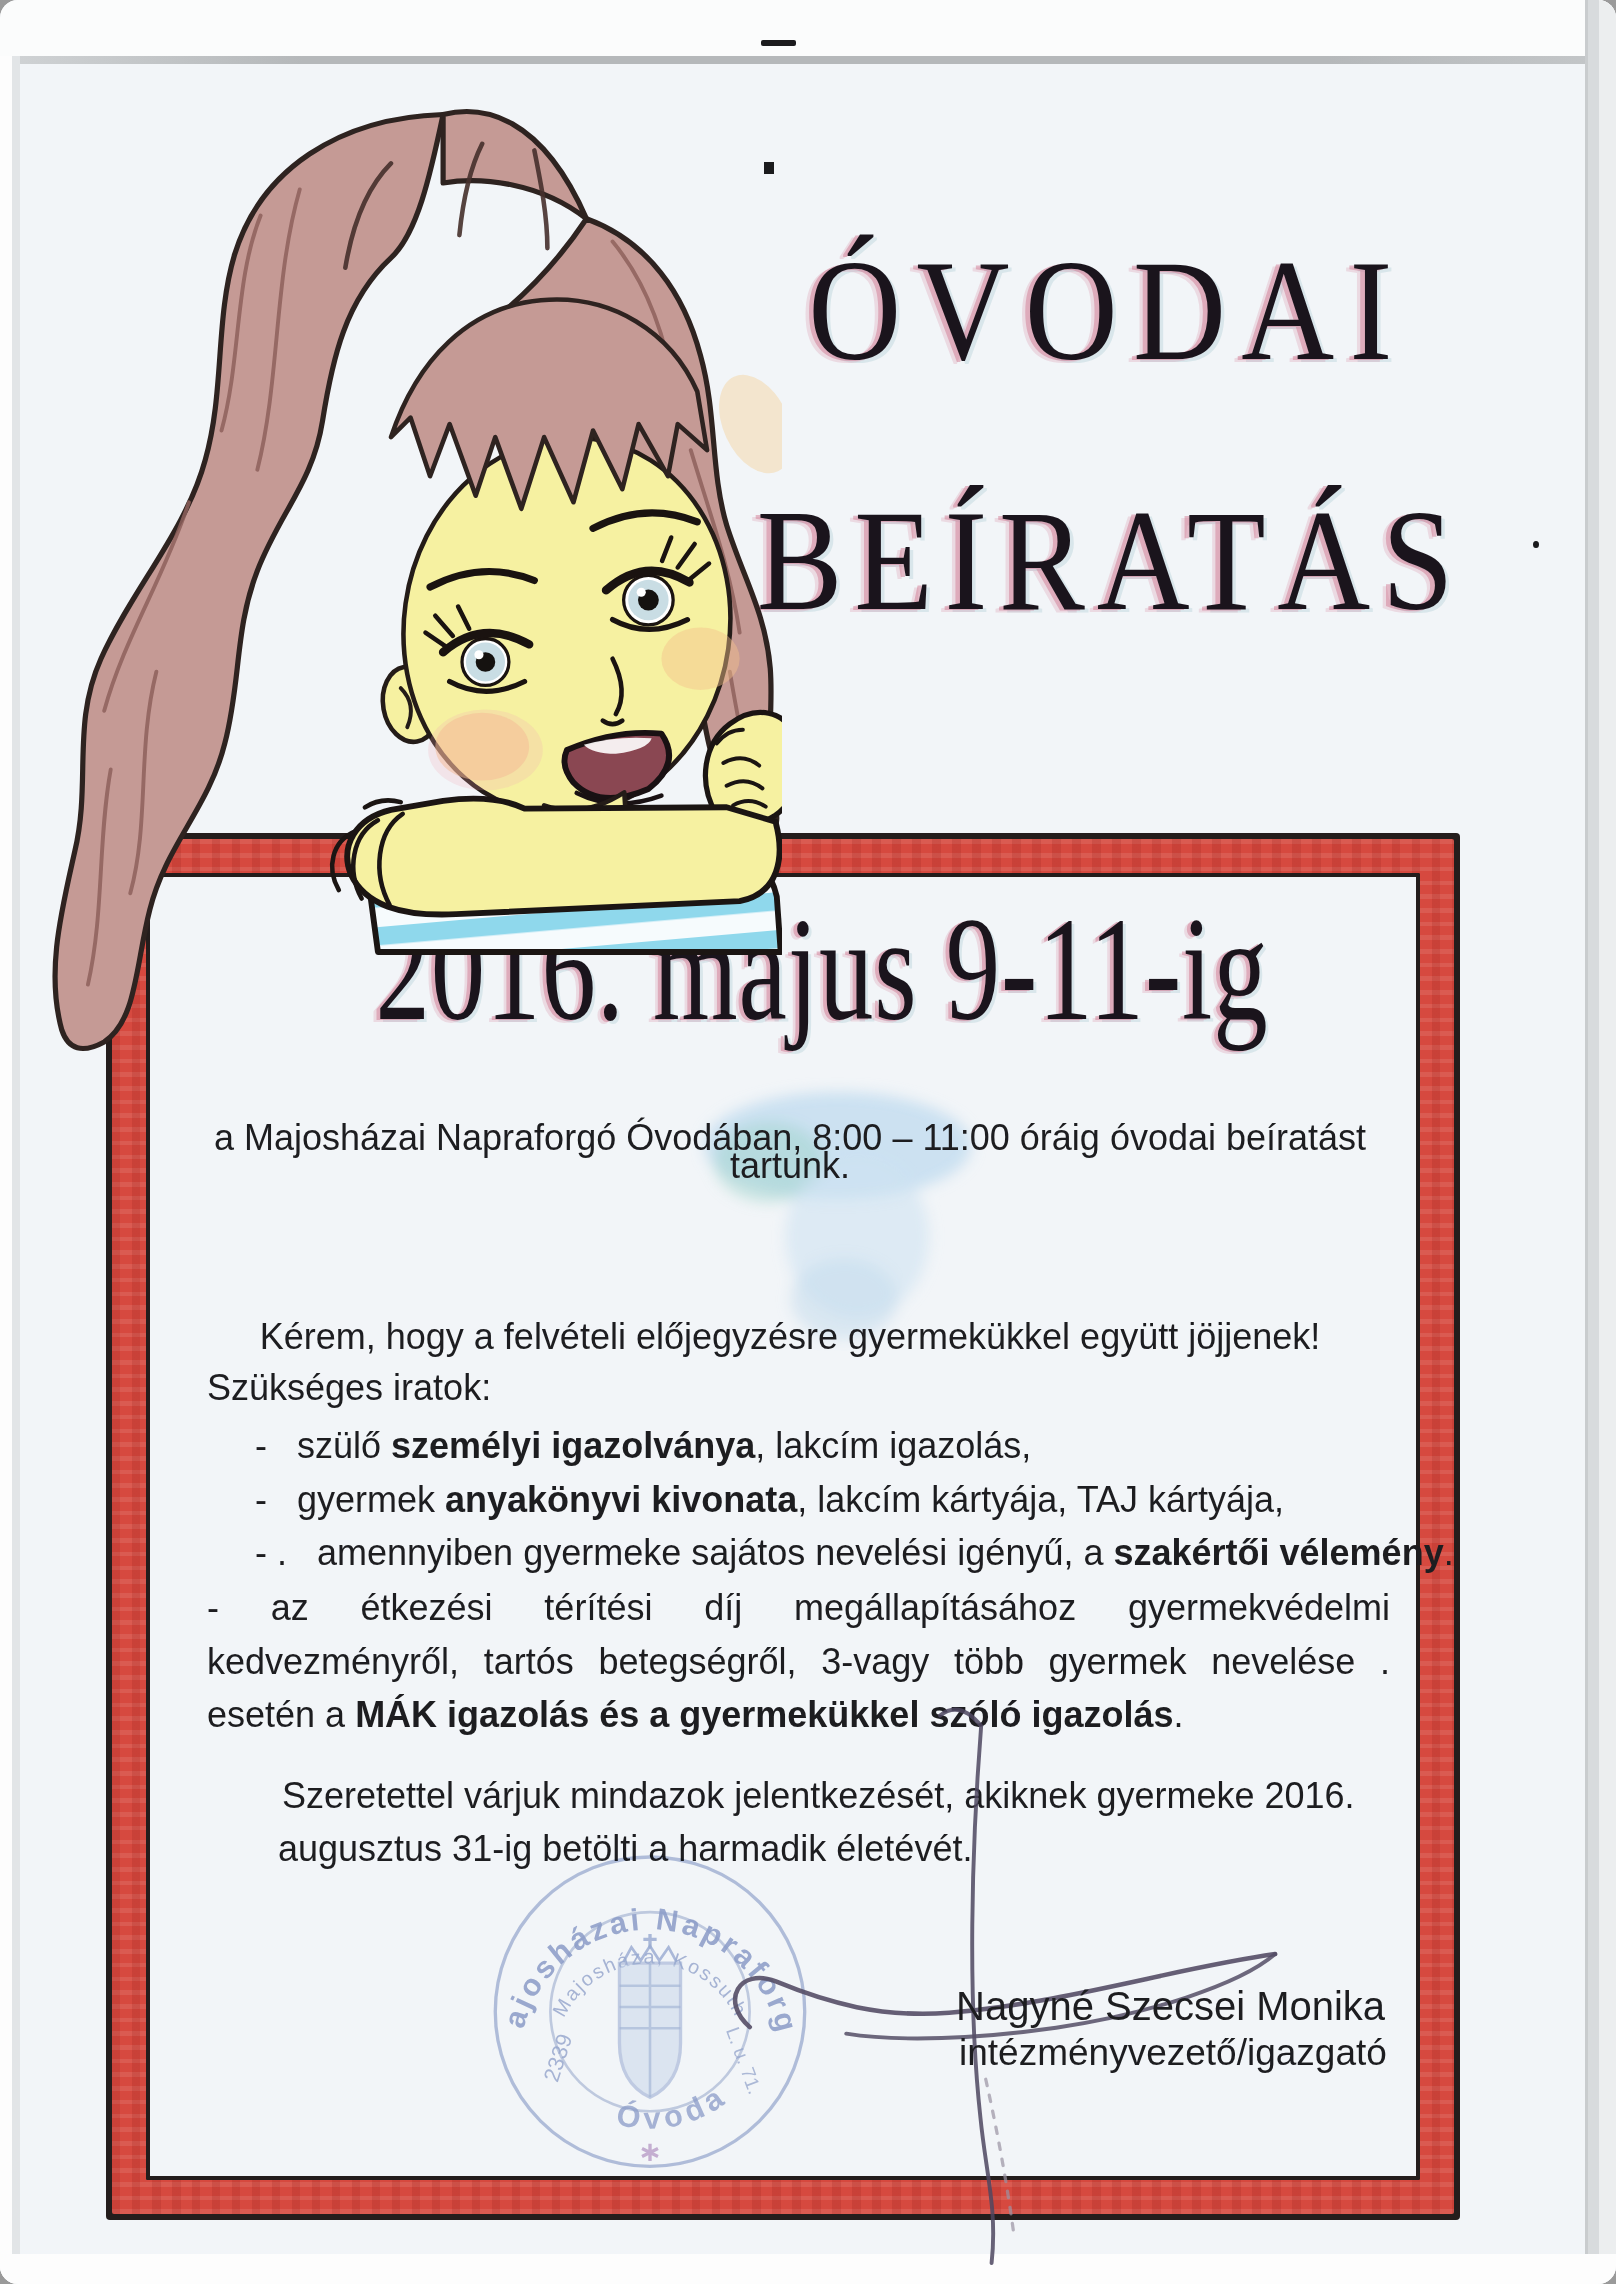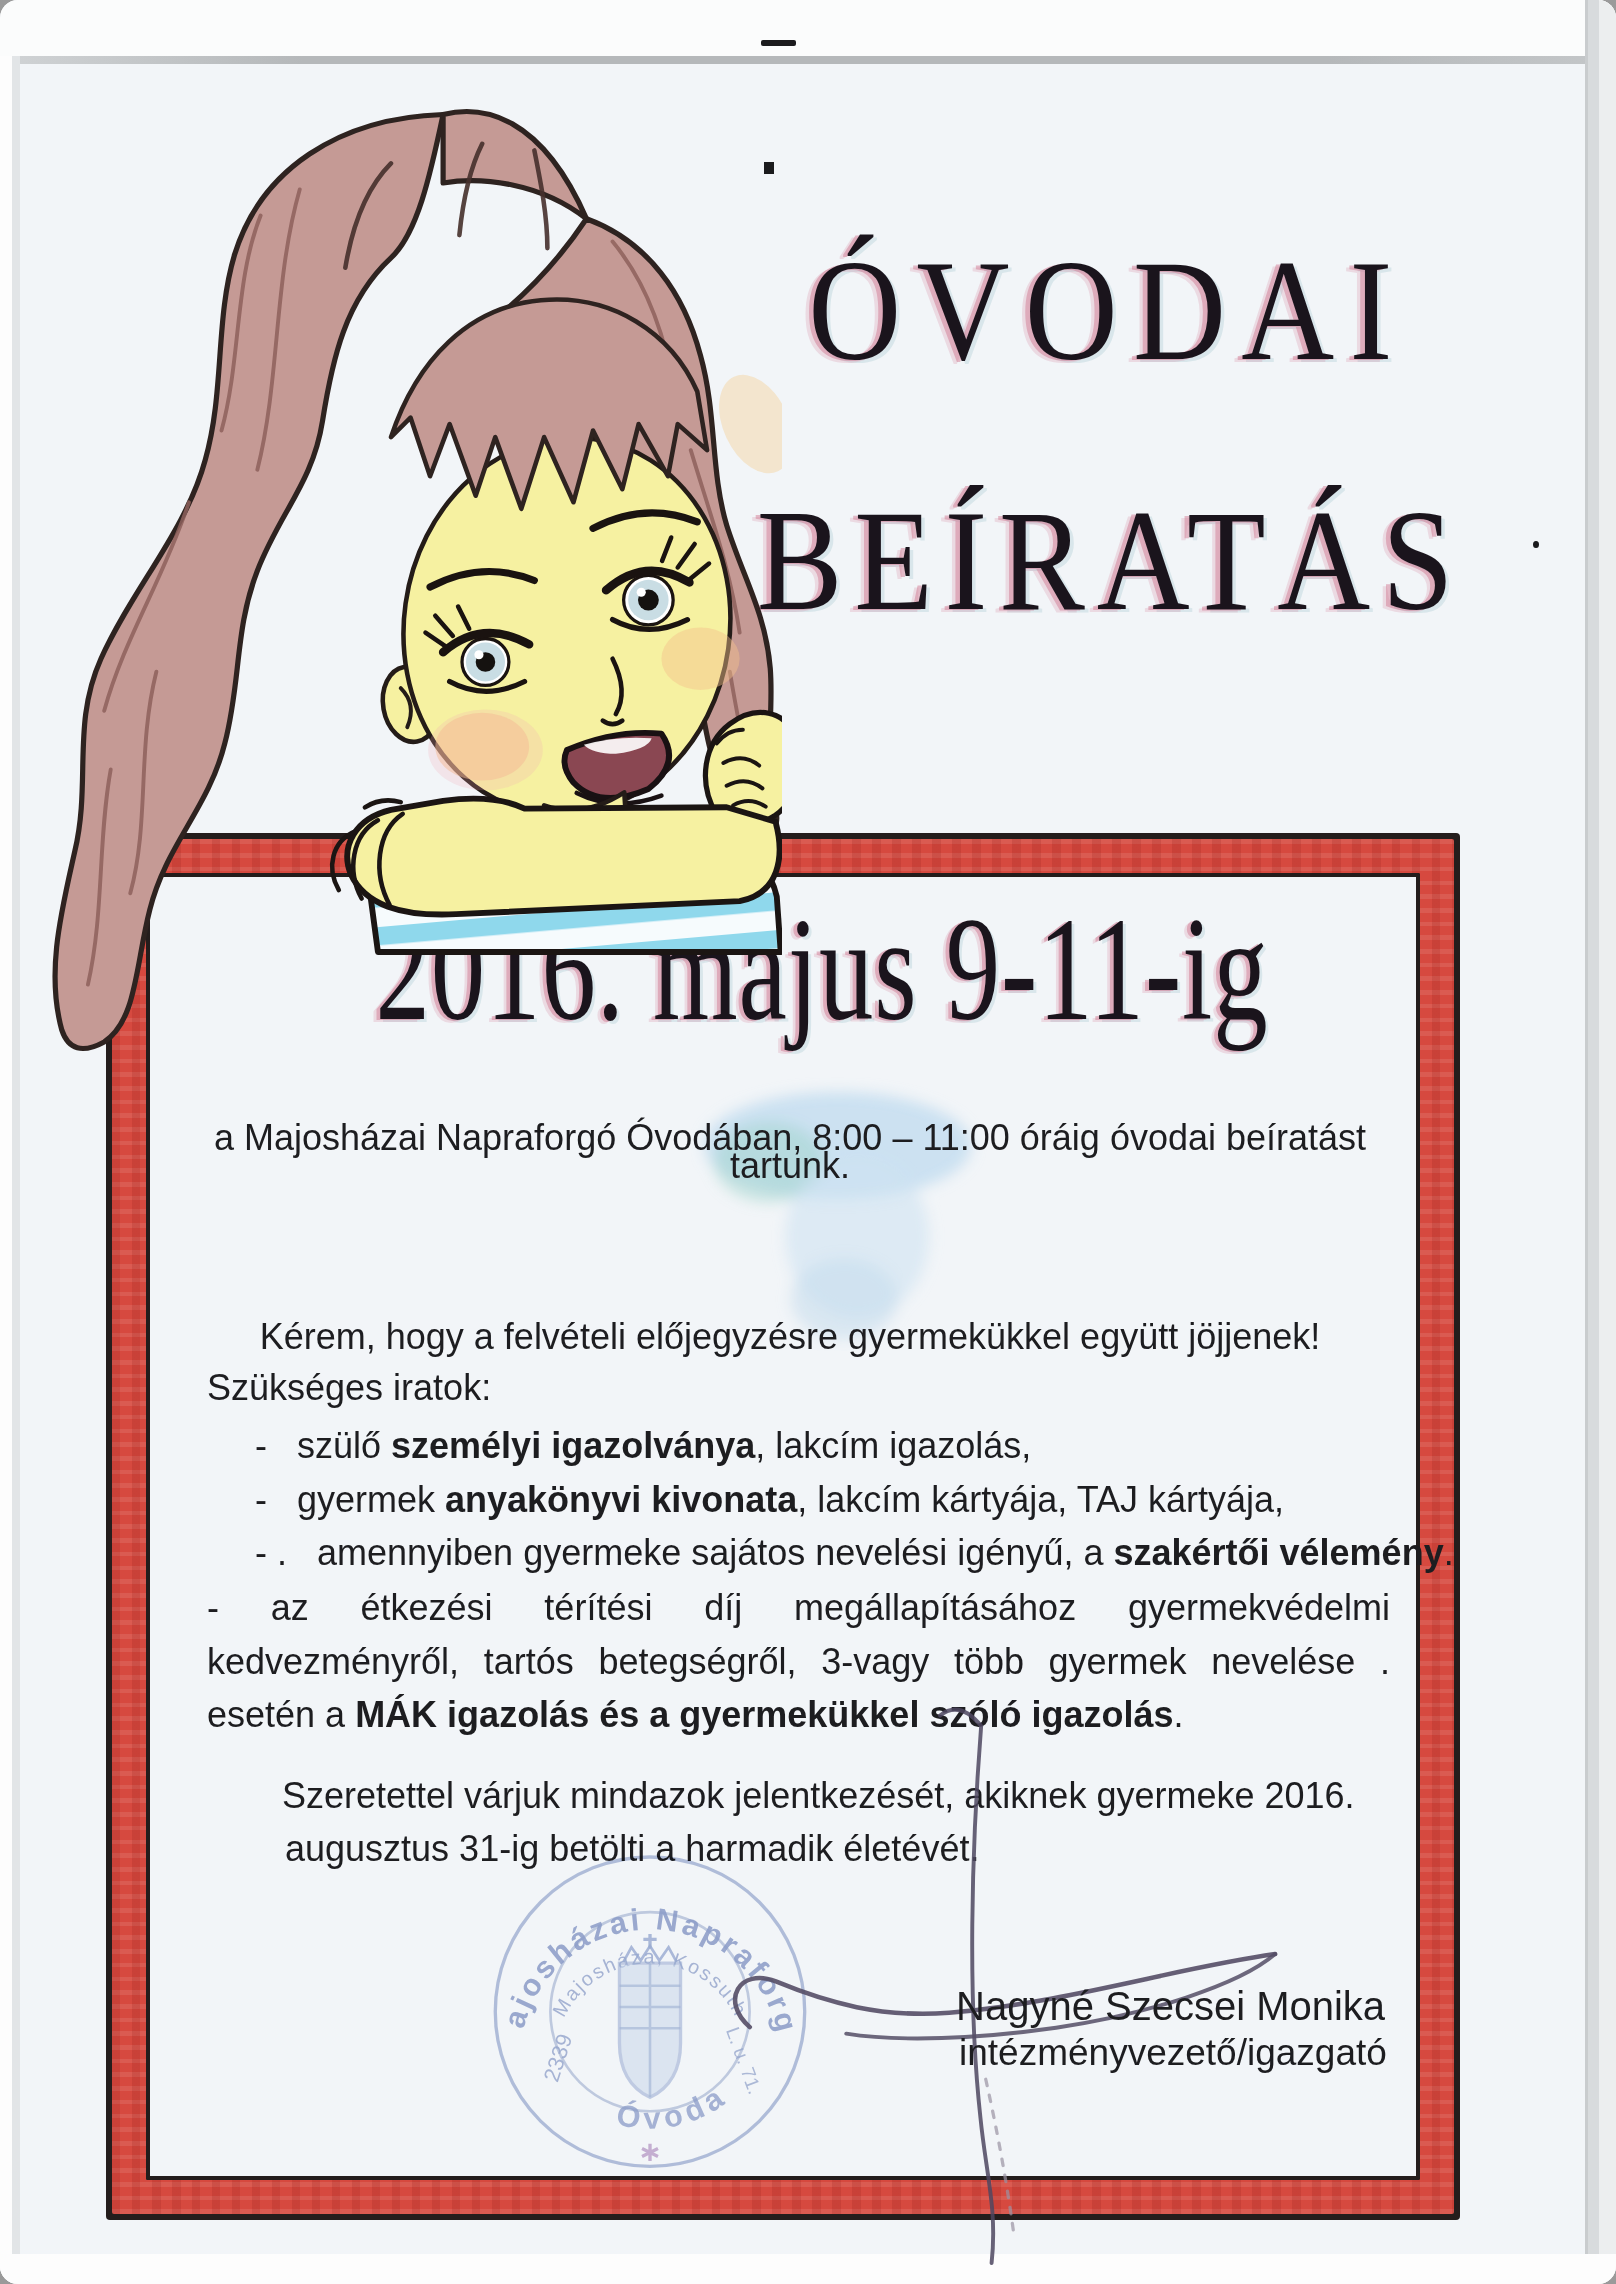--- a/index.html
+++ b/index.html
@@ -55,21 +55,21 @@
   .docs-heading{left:207px;top:1366px;font-weight:400;}
   .bullet{left:255px;display:flex;gap:30px;white-space:nowrap;}
   .bullet.b1{top:1424px;}
   .bullet.b2{top:1478px;}
   .bullet.b3{top:1531px;}
   .jline{left:207px;width:1183px;text-align:justify;text-align-last:justify;white-space:nowrap;}
   .jl1{top:1586px;}
   .jl2{top:1640px;}
   .jl3{top:1693px;text-align:left;text-align-last:left;}
   .closing-1{left:282px;top:1774px;white-space:nowrap;}
-  .closing-2{left:285px;top:1827px;white-space:nowrap;}
+  .closing-2{left:278px;top:1827px;white-space:nowrap;}
   .sig-name{left:956px;top:1982px;font-size:40px;white-space:nowrap;}
   .sig-role{left:959px;top:2031px;font-size:37px;white-space:nowrap;}
   b{font-weight:700;}
   
   .smudge-svg{position:absolute;left:691px;top:1077px;pointer-events:none;}
   .stamp-svg{position:absolute;left:484px;top:1849px;mix-blend-mode:multiply;pointer-events:none;}
   .signature-svg{position:absolute;left:652px;top:1688px;pointer-events:none;}
   .girl-svg{position:absolute;left:26px;top:85px;pointer-events:none;}
 </style>
 </head>

